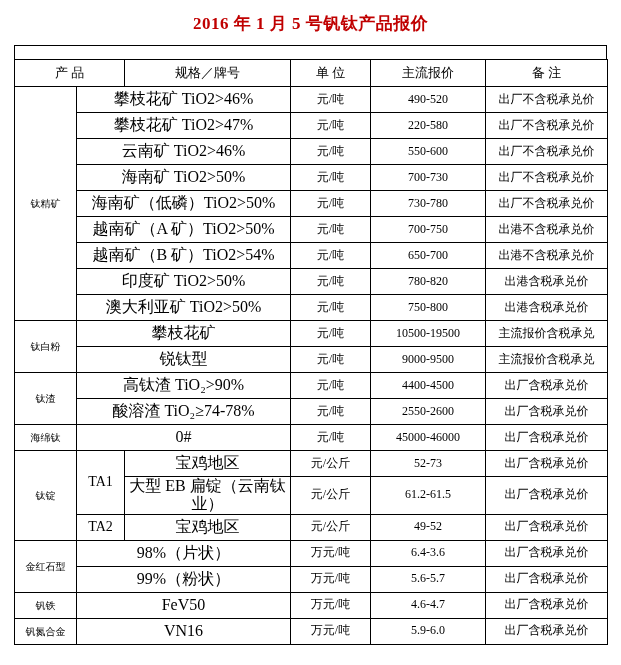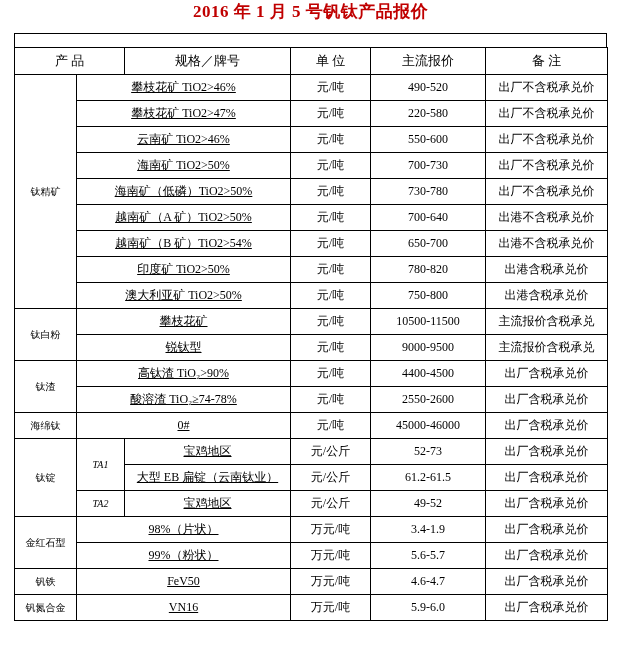--- a/index.html
+++ b/index.html
@@ -18,20 +18,21 @@
     width: 621px;
     height: 665px;
     position: relative;
     box-sizing: border-box;
   }
   .title {
     text-align: center;
     font-size: 17px;
     font-weight: bold;
     color: #c00000;
+    padding-top: 12px;
     padding-bottom: 10px;
     letter-spacing: 0.5px;
     font-family: "Liberation Serif", "DejaVu Serif", serif;
   }
   .table-wrap {
     padding: 0 14px;
     box-sizing: border-box;
   }
   table.price {
     width: 593px;
@@ -50,38 +51,36 @@
     font-family: "Liberation Serif", "DejaVu Serif", serif;
   }
   table.price tr.head td {
     height: 26px;
     font-size: 13px;
   }
   td.cat {
     font-size: 10px;
   }
   td.spec {
-    font-size: 12px;
-    text-decoration: underline;
+    font-size: 16px;
   }
   td.unit, td.price, td.note {
     font-size: 12px;
   }
   .toprule {
     width: 593px;
     margin: 0 auto;
     border-top: 1px solid #000000;
     border-left: 1px solid #000000;
     border-right: 1px solid #000000;
     height: 14px;
     box-sizing: border-box;
   }
   .sub {
-    font-size: 10px;
-    font-style: italic;
+    font-size: 14px;
   }
 </style>
 </head>
 <body>
 
 <div class="page">
 
   <div class="title">2016 年 1 月 5 号钒钛产品报价</div>
 
   <div class="toprule"></div>
@@ -132,21 +131,21 @@
         </tr>
         <tr>
           <td class="spec" colspan="2">海南矿（低磷）TiO2&gt;50%</td>
           <td class="unit">元/吨</td>
           <td class="price">730-780</td>
           <td class="note">出厂不含税承兑价</td>
         </tr>
         <tr>
           <td class="spec" colspan="2">越南矿（A 矿）TiO2&gt;50%</td>
           <td class="unit">元/吨</td>
-          <td class="price">700-640</td>
+          <td class="price">700-750</td>
           <td class="note">出港不含税承兑价</td>
         </tr>
         <tr>
           <td class="spec" colspan="2">越南矿（B 矿）TiO2&gt;54%</td>
           <td class="unit">元/吨</td>
           <td class="price">650-700</td>
           <td class="note">出港不含税承兑价</td>
         </tr>
         <tr>
           <td class="spec" colspan="2">印度矿 TiO2&gt;50%</td>
@@ -158,21 +157,21 @@
           <td class="spec" colspan="2">澳大利亚矿 TiO2&gt;50%</td>
           <td class="unit">元/吨</td>
           <td class="price">750-800</td>
           <td class="note">出港含税承兑价</td>
         </tr>
 
         <tr>
           <td class="cat" rowspan="2">钛白粉</td>
           <td class="spec" colspan="2">攀枝花矿</td>
           <td class="unit">元/吨</td>
-          <td class="price">10500-11500</td>
+          <td class="price">10500-19500</td>
           <td class="note">主流报价含税承兑</td>
         </tr>
         <tr>
           <td class="spec" colspan="2">锐钛型</td>
           <td class="unit">元/吨</td>
           <td class="price">9000-9500</td>
           <td class="note">主流报价含税承兑</td>
         </tr>
 
         <tr>
@@ -216,21 +215,21 @@
           <td class="spec">宝鸡地区</td>
           <td class="unit">元/公斤</td>
           <td class="price">49-52</td>
           <td class="note">出厂含税承兑价</td>
         </tr>
 
         <tr>
           <td class="cat" rowspan="2">金红石型</td>
           <td class="spec" colspan="2">98%（片状）</td>
           <td class="unit">万元/吨</td>
-          <td class="price">3.4-1.9</td>
+          <td class="price">6.4-3.6</td>
           <td class="note">出厂含税承兑价</td>
         </tr>
         <tr>
           <td class="spec" colspan="2">99%（粉状）</td>
           <td class="unit">万元/吨</td>
           <td class="price">5.6-5.7</td>
           <td class="note">出厂含税承兑价</td>
         </tr>
 
         <tr>

